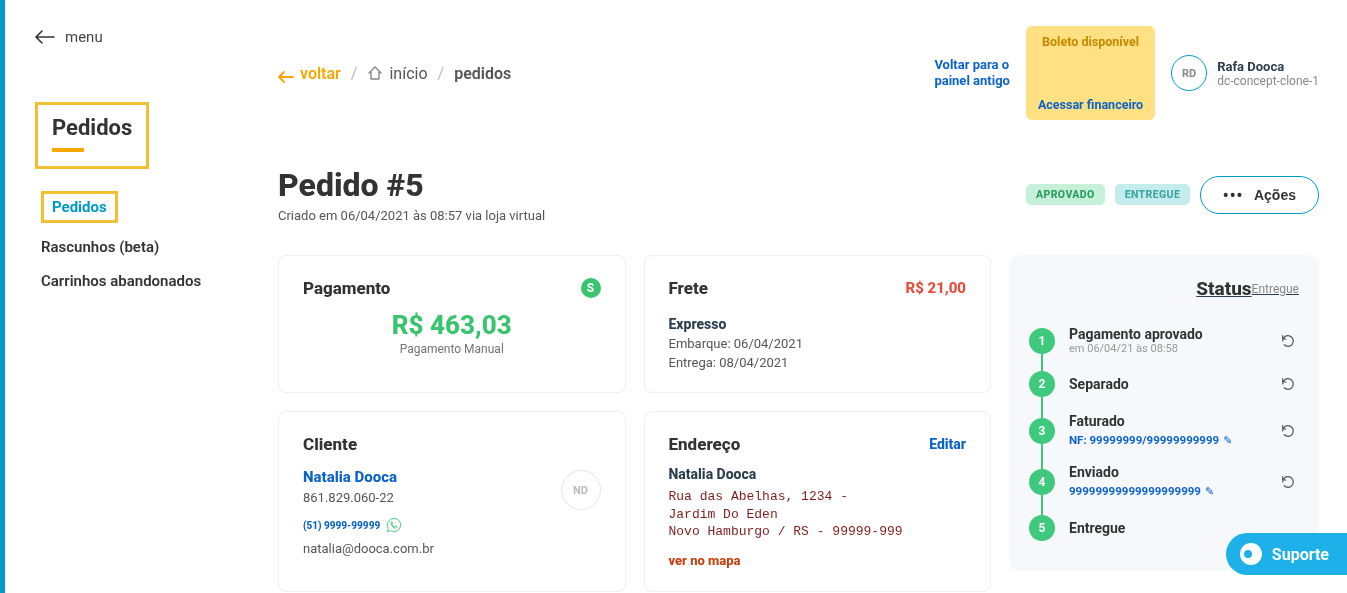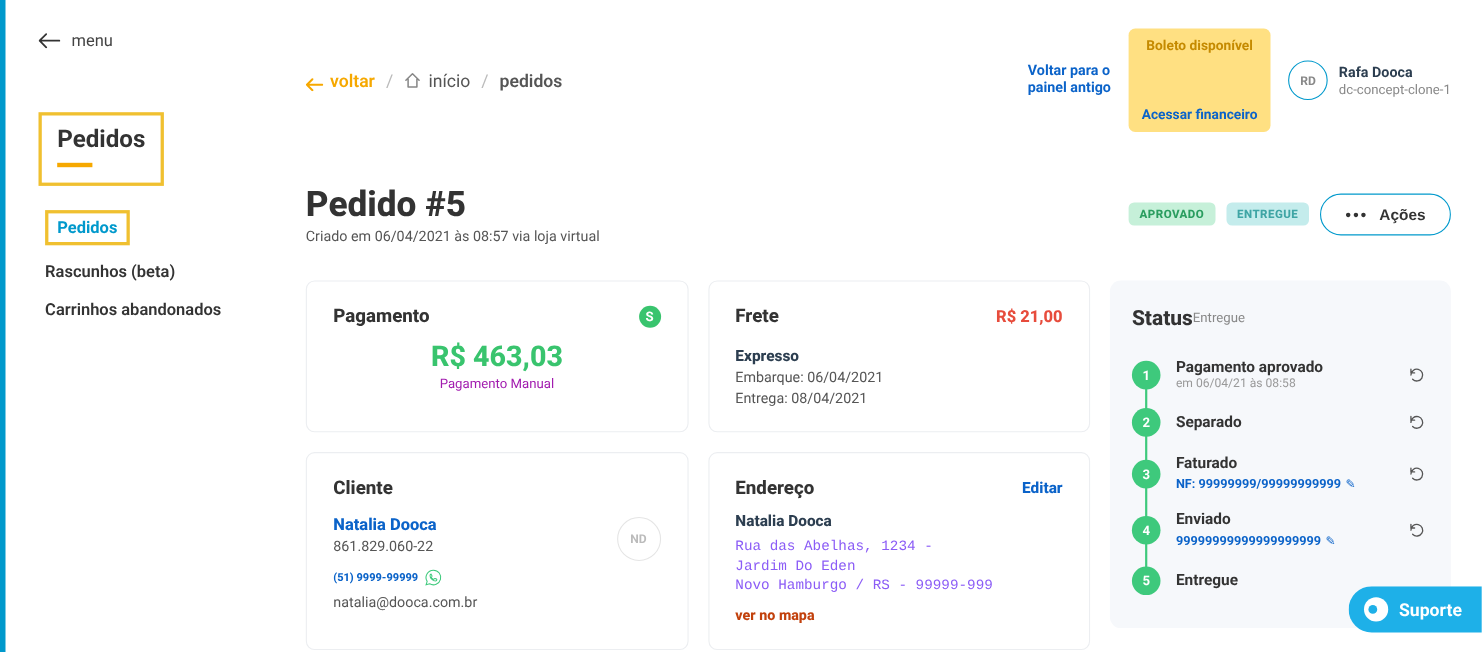--- a/index.html
+++ b/index.html
@@ -60,42 +60,42 @@
 
 .content { display: flex; gap: 18px; margin-top: 32px; align-items: flex-start; }
 .col-left { flex: 1; display: flex; gap: 18px; flex-wrap: wrap; }
 .card { background: #fff; border: 1px solid #eceef1; border-radius: 8px; padding: 22px 24px; }
 .card-half { width: calc(50% - 9px); }
 .card-title { font-size: 17px; font-weight: 800; color: #333; margin-bottom: 14px; }
 .card-header { display: flex; align-items: center; justify-content: space-between; margin-bottom: 12px; }
 .dollar-badge { width: 20px; height: 20px; background: #39c46e; border-radius: 50%; display: flex; align-items: center; justify-content: center; color: #fff; font-size: 12px; font-weight: 700; }
 
 .pay-amount { color: #39c46e; font-size: 26px; font-weight: 800; text-align: center; }
-.pay-sub { color: #a21caf; font-size: 12px; text-align: center; margin-top: 2px; }
+.pay-sub { color: #737373; font-size: 12px; text-align: center; margin-top: 2px; }
 
 .frete-price { color: #e74c3c; font-weight: 800; font-size: 15px; }
 .frete-type { font-weight: 800; font-size: 14px; margin-top: 18px; }
 .frete-line { font-size: 13px; color: #555; margin-top: 4px; }
 
 .cliente-name { color: #0b63c9; font-weight: 800; font-size: 15px; cursor: pointer; }
 .cliente-doc { color: #555; font-size: 13px; margin-top: 4px; }
 .cliente-phone { color: #0b63c9; font-weight: 800; font-size: 10px; margin-top: 12px; display: flex; align-items: center; gap: 6px; cursor: pointer; }
 .cliente-email { color: #555; font-size: 13px; margin-top: 8px; }
 .cliente-avatar { width: 40px; height: 40px; border: 1px solid #e5e5e5; border-radius: 50%; display: flex; align-items: center; justify-content: center; color: #bbb; font-size: 11px; font-weight: 700; position: absolute; right: 24px; top: 58px; }
 .cliente-card { position: relative; }
 
 .editar-link { color: #0b63c9; font-weight: 800; font-size: 14px; cursor: pointer; }
 .addr-name { font-weight: 800; font-size: 14px; margin-top: 12px; }
-.addr-line { font-family: "Courier New", monospace; font-size: 13px; color: #8b5cf6; margin-top: 6px; line-height: 1.35; }
+.addr-line { font-family: "Courier New", monospace; font-size: 13px; color: #7f1d1d; margin-top: 6px; line-height: 1.35; }
 .map-link { color: #c2410c; font-weight: 800; font-size: 13px; cursor: pointer; display: inline-block; margin-top: 12px; }
 
 
 .col-right { width: 310px; display: flex; flex-direction: column; gap: 18px; }
 .status-card { background: #f6f8fb; border-radius: 10px; padding: 22px 20px; }
-.status-header { display: flex; align-items: center; justify-content: flex-start; margin-bottom: 18px; }
+.status-header { display: flex; align-items: center; justify-content: flex-end; margin-bottom: 18px; text-decoration: underline; }
 .status-title { font-size: 19px; font-weight: 800; color: #333; }
 .status-badge { font-size: 12px; color: #888; }
 .timeline { display: flex; flex-direction: column; gap: 0; position: relative; }
 .tl-row { display: flex; align-items: center; gap: 14px; position: relative; padding: 8px 0; }
 .tl-dot { width: 26px; height: 26px; border-radius: 50%; background: #3ec97c; color: #fff; font-weight: 700; font-size: 12px; display: flex; align-items: center; justify-content: center; z-index: 2; flex-shrink: 0; }
 .tl-line { position: absolute; left: 12px; top: 30px; bottom: -16px; width: 2px; background: #3ec97c; z-index: 1; }
 .tl-row:last-child .tl-line { display: none; }
 .tl-content { flex: 1; }
 .tl-label { font-size: 14px; font-weight: 700; color: #333; }
 .tl-sub { font-size: 11px; color: #999; }

